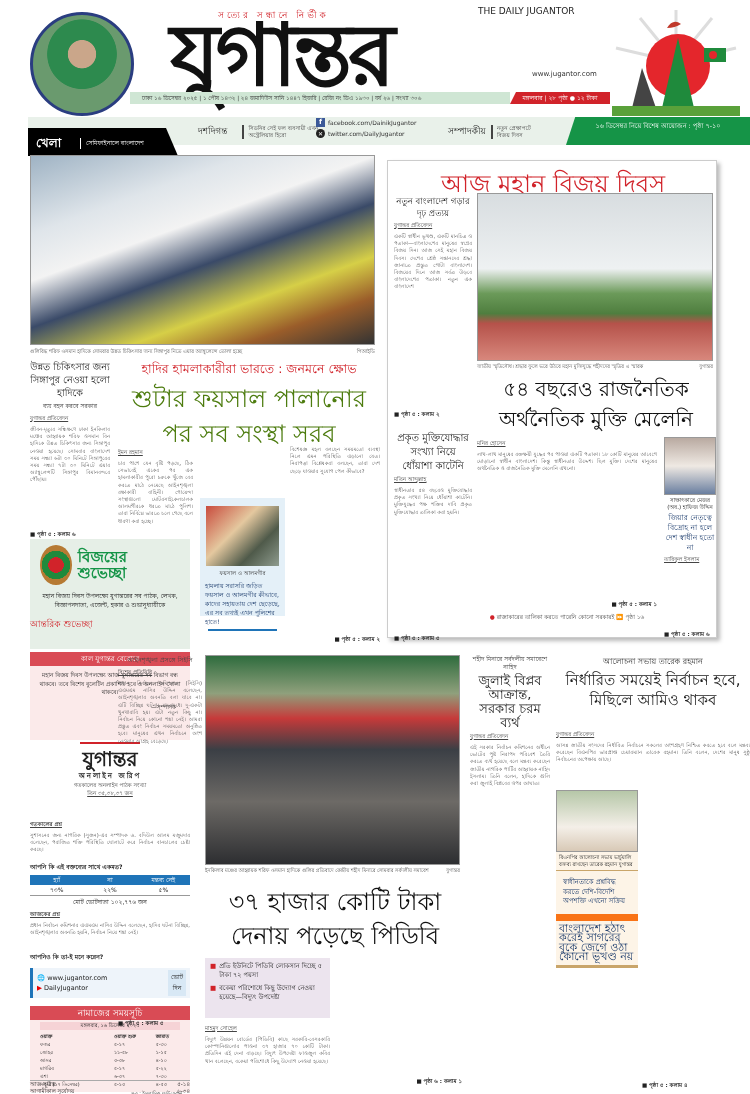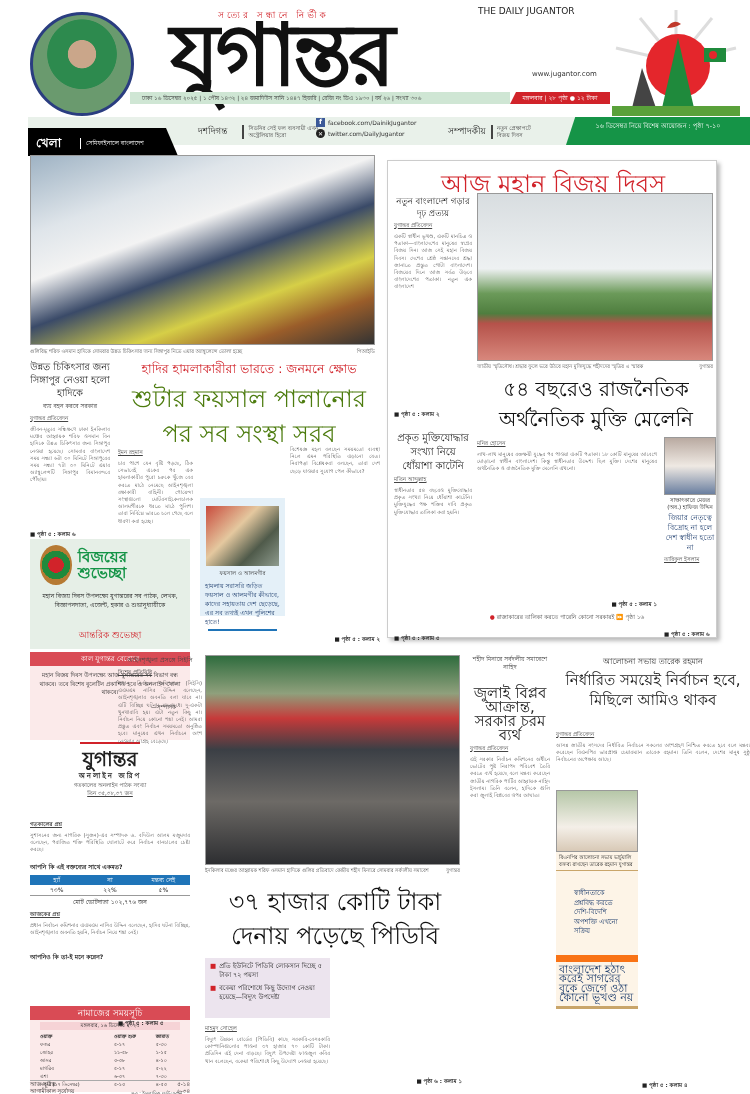--- a/index.html
+++ b/index.html
@@ -165,21 +165,21 @@
     <span style="color:#d1232a">●</span> <span>রাজাকারের তালিকা করতে পারেনি কোনো সরকারই</span> <span style="color:#d1232a">⏩</span> <span>পৃষ্ঠা ১৬</span>
   </div>
 </div>
 
 <div id="bijoyer" class="abs side-ad">
   <div style="display:flex;align-items:center;gap:6px;padding:6px 10px">
     <div style="width:32px;height:40px;background:radial-gradient(circle,#d1232a 30%,#1f8a3c 31% 55%,#b67a33 56%);border-radius:50%"></div>
     <div style="font-size:15px;color:#159447;font-weight:bold;line-height:16px">বিজয়ের শুভেচ্ছা</div>
   </div>
   <div style="font-size:6px;line-height:9px;text-align:center;padding:0 8px">মহান বিজয় দিবস উপলক্ষ্যে যুগান্তরের সব পাঠক, লেখক, বিজ্ঞাপনদাতা, এজেন্ট, হকার ও শুভানুধ্যায়ীকে</div>
-  <div style="font-size:9px;color:#d1232a;text-align:center;margin-top:19px">আন্তরিক শুভেচ্ছা</div>
+  <div style="font-size:9px;color:#d1232a;margin-top:8px">আন্তরিক শুভেচ্ছা</div>
 </div>
 <div id="kal" class="abs side-ad">
   <div id="kal-head">কাল যুগান্তর বেরোবে</div>
   <div style="font-size:5.8px;line-height:8.5px;text-align:center;padding:5px 8px">মহান বিজয় দিবস উপলক্ষ্যে আজ যুগান্তরের সব বিভাগ বন্ধ থাকবে। তবে বিশেষ বুলেটিন প্রকাশিত হবে ও অনলাইন খোলা থাকবে।</div>
   <div style="font-size:5.8px;text-align:right;padding-right:14px">—সম্পাদক</div>
 </div>
 <div id="online" class="abs side-ad">
   <div style="height:2px;background:#d1232a;width:60px;margin:0 auto 4px"></div>
   <div style="font-family:'DejaVu Serif',serif;font-size:20px;font-weight:bold;text-align:center;line-height:22px">যুগান্তর</div>
   <div style="font-size:7px;font-weight:bold;text-align:center;letter-spacing:2px">অনলাইন জরিপ</div>
@@ -197,20 +197,27 @@
   </div>
   <div style="display:flex;font-size:6px;height:10px;line-height:10px">
     <span style="flex:1;text-align:center">৭৩%</span>
     <span style="flex:1;text-align:center">২২%</span>
     <span style="flex:1;text-align:center">৫%</span>
   </div>
   <div style="font-size:6px;text-align:center;border-top:1px solid #999;padding-top:1px">মোট ভোটদাতা ১০২,৭৭৬ জন</div>
   <div class="byline" style="font-weight:bold">আজকের প্রশ্ন</div>
   <div class="body-text" style="height:30px">প্রধান নির্বাচন কমিশনার এএমএম নাসির উদ্দিন বলেছেন, হাদির ঘটনা বিচ্ছিন্ন, আইনশৃঙ্খলার অবনতি হয়নি, নির্বাচন নিয়ে শঙ্কা নেই।</div>
   <div style="font-size:6px;font-weight:bold">আপনিও কি তা-ই মনে করেন?</div>
+  <div style="margin-top:5px;border-left:3px solid #1f74b8;background:#eef4fa;padding:2px 4px;display:flex;justify-content:space-between;align-items:center">
+    <div style="font-size:6.5px;line-height:10px">
+      <div>🌐 <span>www.jugantor.com</span></div>
+      <div><span style="color:#e00">▶</span> <span>DailyJugantor</span></div>
+    </div>
+    <div style="font-size:6px;background:#d8e8f5;padding:2px;width:18px;text-align:center">ভোট দিন</div>
+  </div>
 </div>
 <div id="namaz" class="abs side-ad">
   <div style="height:14px;background:#d94b55;color:#fff;font-size:9px;text-align:center;line-height:14px">নামাজের সময়সূচি</div>
   <div style="font-size:5px;text-align:center;background:#f6d3d6;margin:2px 10px">মঙ্গলবার, ১৬ ডিসেম্বর ২০২৫</div>
   <table style="width:100%;font-size:4.8px;line-height:6px;padding:0 8px">
     <tbody>
         <tr style="font-weight:bold">
           <td>ওয়াক্ত</td>
           <td>ওয়াক্ত শুরু</td>
           <td>জামাত</td>
@@ -284,39 +291,39 @@
   <div class="byline">মাহমুদ সোহেল</div>
   <div class="body-text" style="height:58px">বিদ্যুৎ উন্নয়ন বোর্ডের (পিডিবি) কাছে সরকারি-বেসরকারি কোম্পানিগুলোর পাওনা ৩৭ হাজার ৭০ কোটি টাকা। প্রতিদিন এই দেনা বাড়ছে। বিদ্যুৎ উপদেষ্টা ফাওজুল কবির খান বলেছেন, বকেয়া পরিশোধে কিছু উদ্যোগ নেওয়া হয়েছে।</div>
 </div>
 <div class="abs" style="left:336px;top:958px;width:126px">
   <div class="body-text" style="height:120px"></div>
   <div class="cont" style="text-align:right">■ পৃষ্ঠা ৬ : কলাম ১</div>
 </div>
 
 <div class="abs" style="left:470px;top:655px;width:80px">
   <div style="font-size:6px;line-height:8px;text-align:center;color:#444">শহীদ মিনারে সর্বদলীয় সমাবেশে নাহিদ</div>
-  <div style="font-size:15px;line-height:14px;text-align:center;margin-top:15px">জুলাই বিপ্লব আক্রান্ত, সরকার চরম ব্যর্থ</div>
+  <div style="font-size:13px;line-height:14px;text-align:center;margin-top:3px">জুলাই বিপ্লব আক্রান্ত, সরকার চরম ব্যর্থ</div>
   <div class="byline">যুগান্তর প্রতিবেদন</div>
   <div class="body-text" style="height:360px">এই সরকার নির্বাচন কমিশনের অধীনে ভোটের পুষ্ট নিরাপদ পরিবেশ তৈরি করতে ব্যর্থ হয়েছে বলে মন্তব্য করেছেন জাতীয় নাগরিক পার্টির আহ্বায়ক নাহিদ ইসলাম। তিনি বলেন, হাদিকে গুলি করা জুলাই বিপ্লবের ওপর আঘাত।</div>
   <div class="cont">■ পৃষ্ঠা ৫ : কলাম ৪</div>
 </div>
 
 <div class="abs" style="left:556px;top:655px;width:194px;text-align:center">
   <div style="font-size:8px;color:#333">আলোচনা সভায় তারেক রহমান</div>
   <div style="font-size:15px;line-height:20px;margin-top:2px">নির্ধারিত সময়েই নির্বাচন হবে, মিছিলে আমিও থাকব</div>
 </div>
 <div class="abs" style="left:556px;top:728px;width:194px">
   <div class="byline">যুগান্তর প্রতিবেদন</div>
   <div class="body-text" style="height:40px">আসন্ন জাতীয় সংসদের নির্ধারিত নির্বাচনে সকলের অংশগ্রহণ নিশ্চিত করতে হবে বলে মন্তব্য করেছেন বিএনপির ভারপ্রাপ্ত চেয়ারম্যান তারেক রহমান। তিনি বলেন, দেশের মানুষ সুষ্ঠু নির্বাচনের অপেক্ষায় আছে।</div>
 </div>
 <div class="abs" style="left:556px;top:790px;width:82px;background:#fdf4e7">
   <div style="height:62px;background:linear-gradient(180deg,#b6c7a8,#f4efe8 60%,#d8c9b6);border:1px solid #999"></div>
   <div style="font-size:5px;line-height:7px;padding:2px 3px">
     <span>বিএনপির আলোচনা সভায় ভার্চুয়ালি বক্তব্য রাখছেন তারেক রহমান</span> <span>যুগান্তর</span>
   </div>
-  <div style="font-size:6.8px;line-height:9.5px;color:#1a3a6b;padding:18px;border-top:1px solid #c9a56a">স্বাধীনতাকে প্রশ্নবিদ্ধ করতে দেশি-বিদেশি অপশক্তি এখনো সক্রিয়</div>
+  <div style="font-size:6.8px;line-height:9.5px;color:#1a3a6b;padding:7px;border-top:1px solid #c9a56a">স্বাধীনতাকে প্রশ্নবিদ্ধ করতে দেশি-বিদেশি অপশক্তি এখনো সক্রিয়</div>
   <div style="font-size:11px;line-height:9.5px;color:#1a3a6b;padding:3px;border-top:7px solid #f97316">বাংলাদেশ হঠাৎ করেই সাগরের বুকে জেগে ওঠা কোনো ভূখণ্ড নয়</div>
   <div style="height:3px;background:#c9a56a"></div>
 </div>
 <div class="abs" style="left:642px;top:790px;width:108px">
   <div class="body-text" style="height:292px"></div>
   <div class="cont">■ পৃষ্ঠা ৫ : কলাম ৪</div>
 </div>
 
 </body></html>

